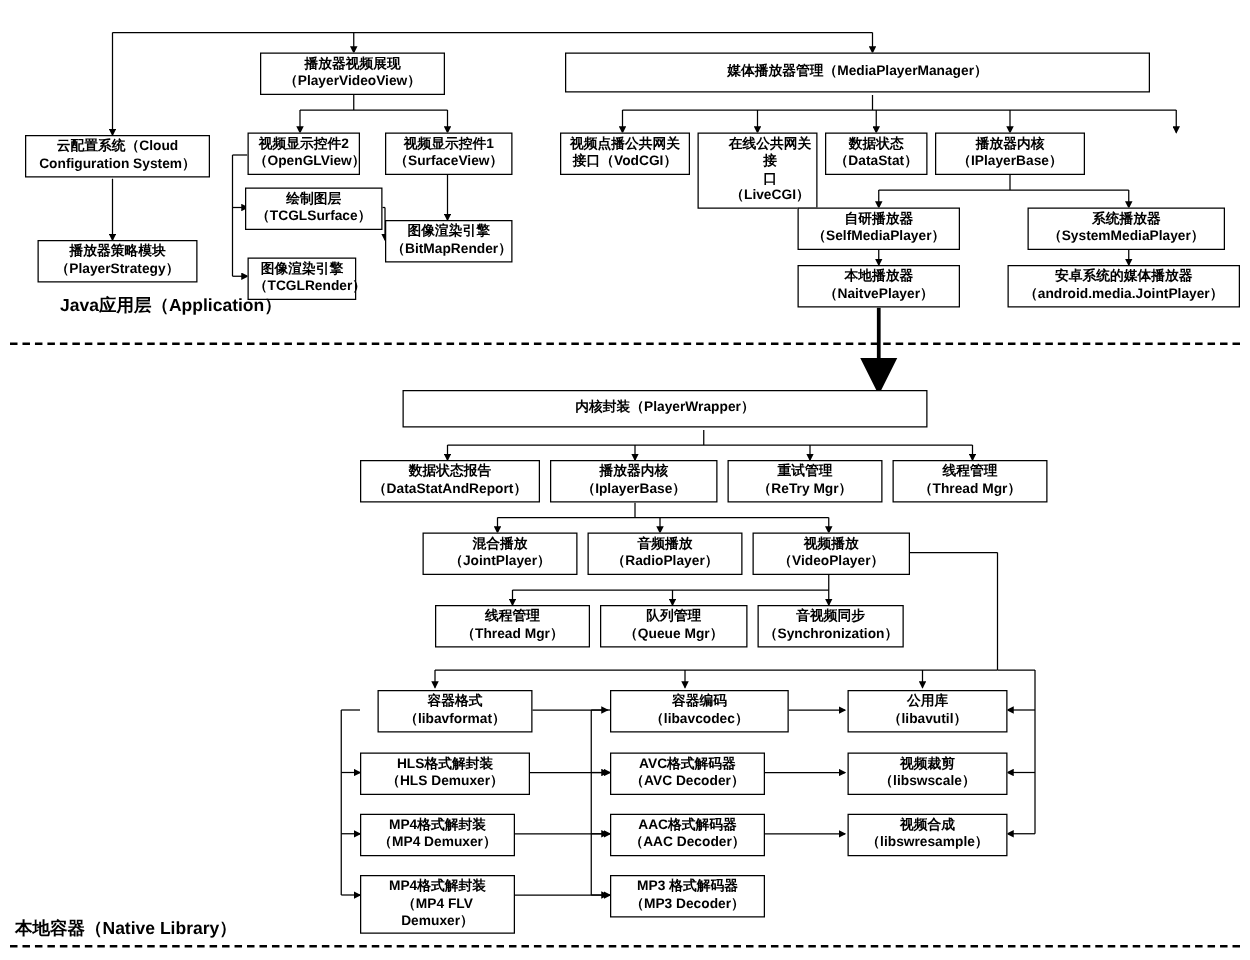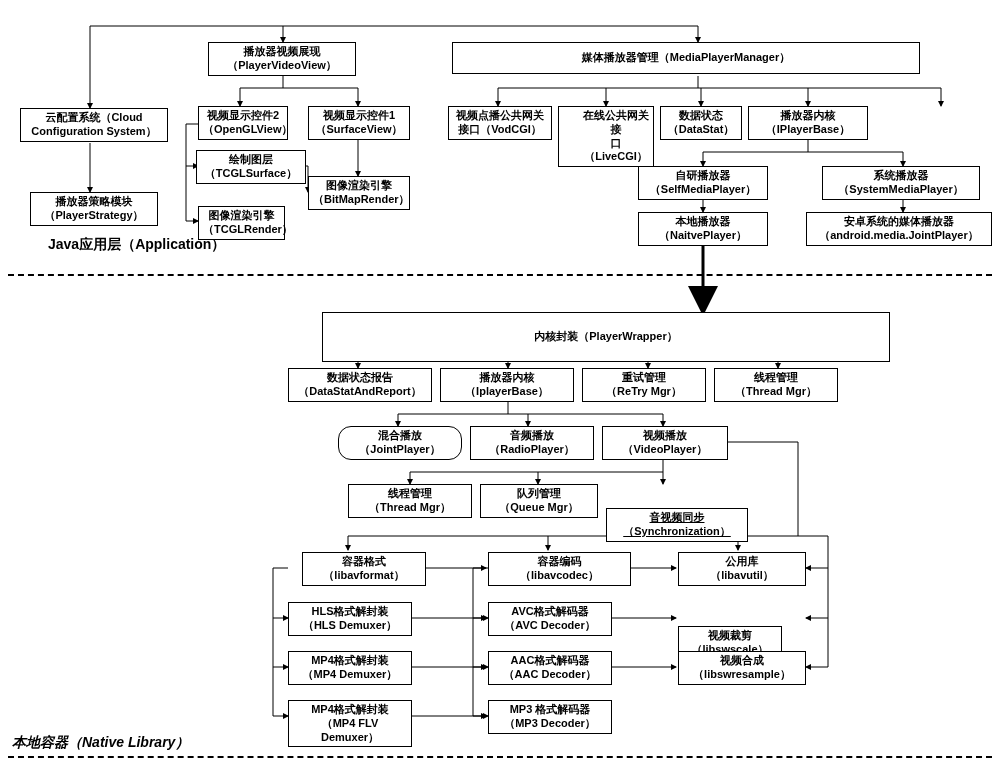--- a/index.html
+++ b/index.html
@@ -185,58 +185,58 @@
 <div class="box" style="left:630px; top:204px; width:130px;">
   <b><span>本地播放器</span><br><span>（NaitvePlayer）</span></b>
 </div>
 <div class="box" style="left:798px; top:204px; width:186px;">
   <b><span>安卓系统的媒体播放器</span><br><span>（android.media.JointPlayer）</span></b>
 </div>
 
 <div class="layer-label" style="left:4px; top:228px;margin-left:36px;">Java应用层（Application）</div>
 <div class="dash" style="top:266px;"></div>
 
-<div class="box" style="left:314px; top:304px; width:568px; padding:17px 4px;">
+<div class="box" style="left:314px; top:304px; width:420px; padding:7px 4px;">
   <b><span>内核封装（PlayerWrapper）</span></b>
 </div>
 <div class="box" style="left:280px; top:360px; width:144px;">
   <b><span>数据状态报告</span><br><span>（DataStatAndReport）</span></b>
 </div>
 <div class="box" style="left:432px; top:360px; width:134px;">
   <b><span>播放器内核</span><br><span>（IplayerBase）</span></b>
 </div>
 <div class="box" style="left:574px; top:360px; width:124px;">
   <b><span>重试管理</span><br><span>（ReTry Mgr）</span></b>
 </div>
 <div class="box" style="left:706px; top:360px; width:124px;">
   <b><span>线程管理</span><br><span>（Thread Mgr）</span></b>
 </div>
-<div class="box" style="left:330px; top:418px; width:124px;border-radius:13px;">
+<div class="box" style="left:330px; top:418px; width:124px;">
   <b><span>混合播放</span><br><span>（JointPlayer）</span></b>
 </div>
 <div class="box" style="left:462px; top:418px; width:124px;">
   <b><span>音频播放</span><br><span>（RadioPlayer）</span></b>
 </div>
 <div class="box" style="left:594px; top:418px; width:126px;">
   <b><span>视频播放</span><br><span>（VideoPlayer）</span></b>
 </div>
 <div class="box" style="left:340px; top:476px; width:124px;">
   <b><span>线程管理</span><br><span>（Thread Mgr）</span></b>
 </div>
 <div class="box" style="left:472px; top:476px; width:118px;">
   <b><span>队列管理</span><br><span>（Queue Mgr）</span></b>
 </div>
-<div class="box" style="left:598px; top:500px; width:142px;text-decoration:underline;">
+<div class="box" style="left:598px; top:476px; width:117px;">
   <b><span>音视频同步</span><br><span>（Synchronization）</span></b>
 </div>
 
 <div class="box" style="left:294px; top:544px; width:124px;">
   <b><span>容器格式</span><br><span>（libavformat）</span></b>
 </div>
-<div class="box" style="left:280px; top:594px; width:124px;">
+<div class="box" style="left:280px; top:594px; width:136px;">
   <b><span>HLS格式解封装</span><br><span>（HLS Demuxer）</span></b>
 </div>
 <div class="box" style="left:280px; top:643px; width:124px;">
   <b><span>MP4格式解封装</span><br><span>（MP4 Demuxer）</span></b>
 </div>
 <div class="box" style="left:280px; top:692px; width:124px;">
   <b><span>MP4格式解封装</span><br><span>（MP4 FLV Demuxer）</span></b>
 </div>
 <div class="box" style="left:480px; top:544px; width:143px;">
   <b><span>容器编码</span><br><span>（libavcodec）</span></b>
@@ -246,23 +246,23 @@
 </div>
 <div class="box" style="left:480px; top:643px; width:124px;">
   <b><span>AAC格式解码器</span><br><span>（AAC Decoder）</span></b>
 </div>
 <div class="box" style="left:480px; top:692px; width:124px;">
   <b><span>MP3 格式解码器</span><br><span>（MP3 Decoder）</span></b>
 </div>
 <div class="box" style="left:670px; top:544px; width:128px;">
   <b><span>公用库</span><br><span>（libavutil）</span></b>
 </div>
-<div class="box" style="left:670px; top:594px; width:104px;margin-top:24px;">
+<div class="box" style="left:670px; top:594px; width:128px;">
   <b><span>视频裁剪</span><br><span>（libswscale）</span></b>
 </div>
 <div class="box" style="left:670px; top:643px; width:128px;">
   <b><span>视频合成</span><br><span>（libswresample）</span></b>
 </div>
 
-<div class="layer-label" style="left:4px; top:726px;font-style:italic;">本地容器（Native Library）</div>
+<div class="layer-label" style="left:4px; top:726px;">本地容器（Native Library）</div>
 <div class="dash" style="top:748px;"></div>
 
 </div>
 
 </body></html>

